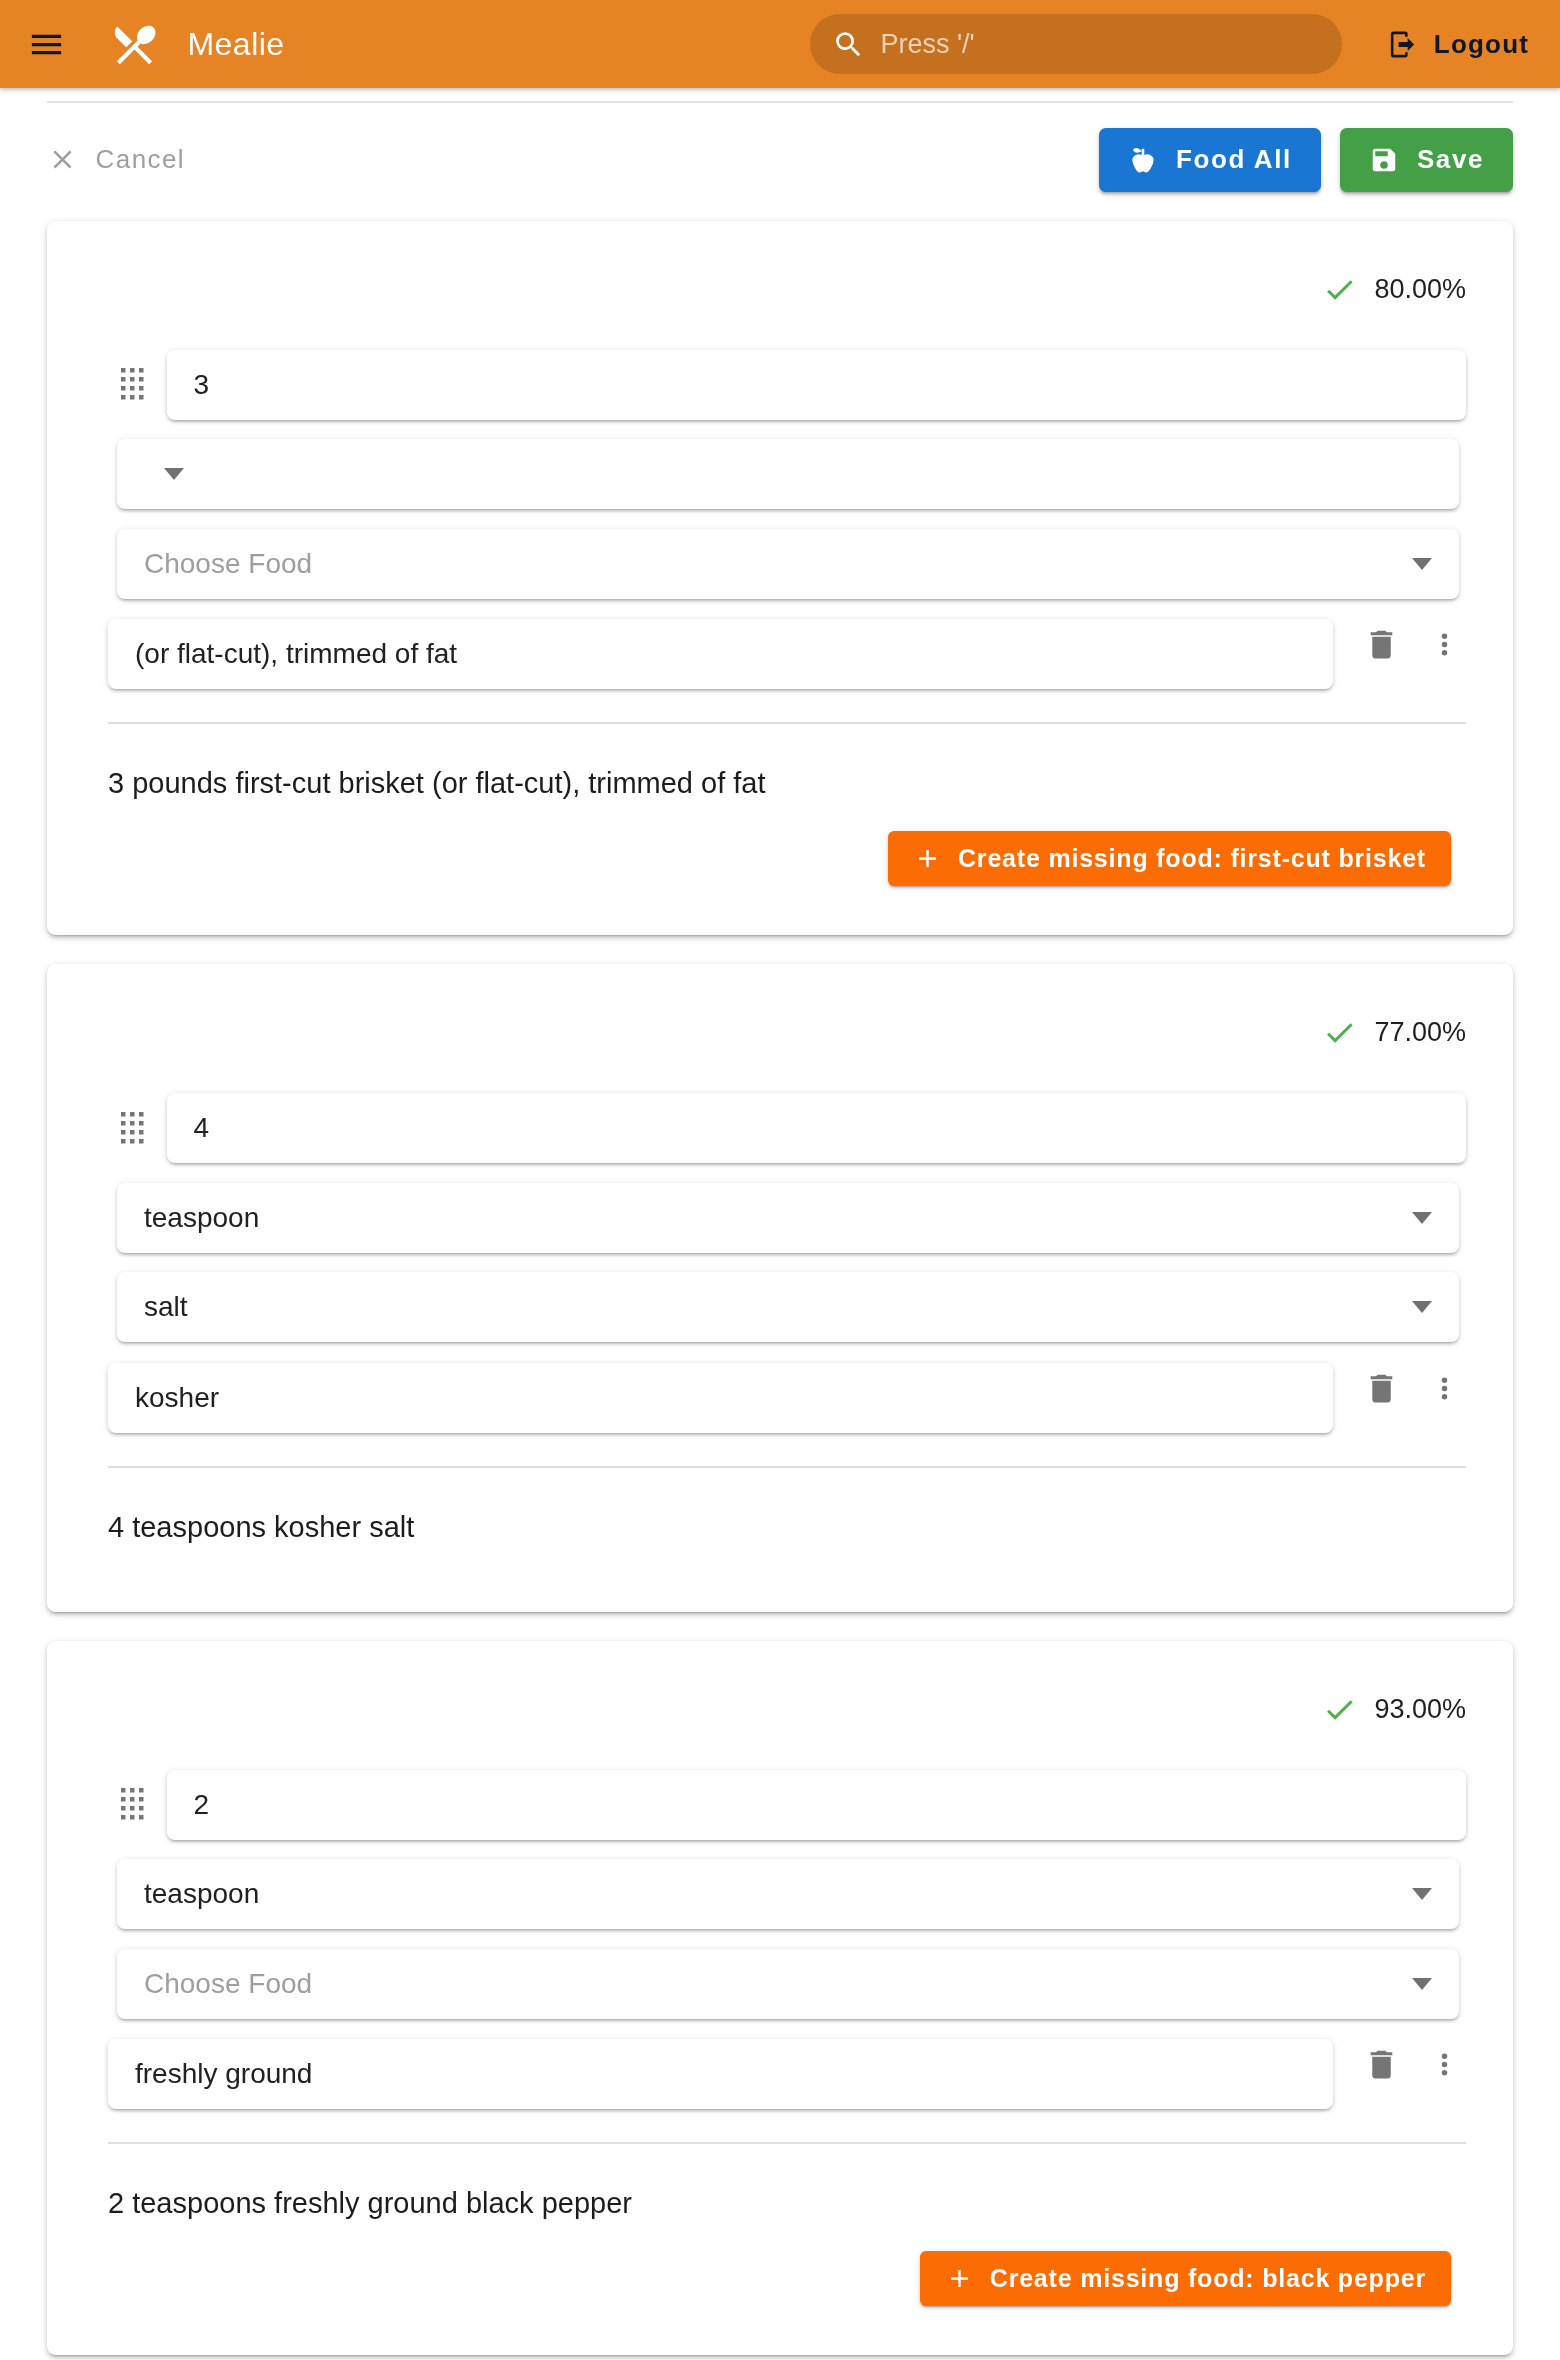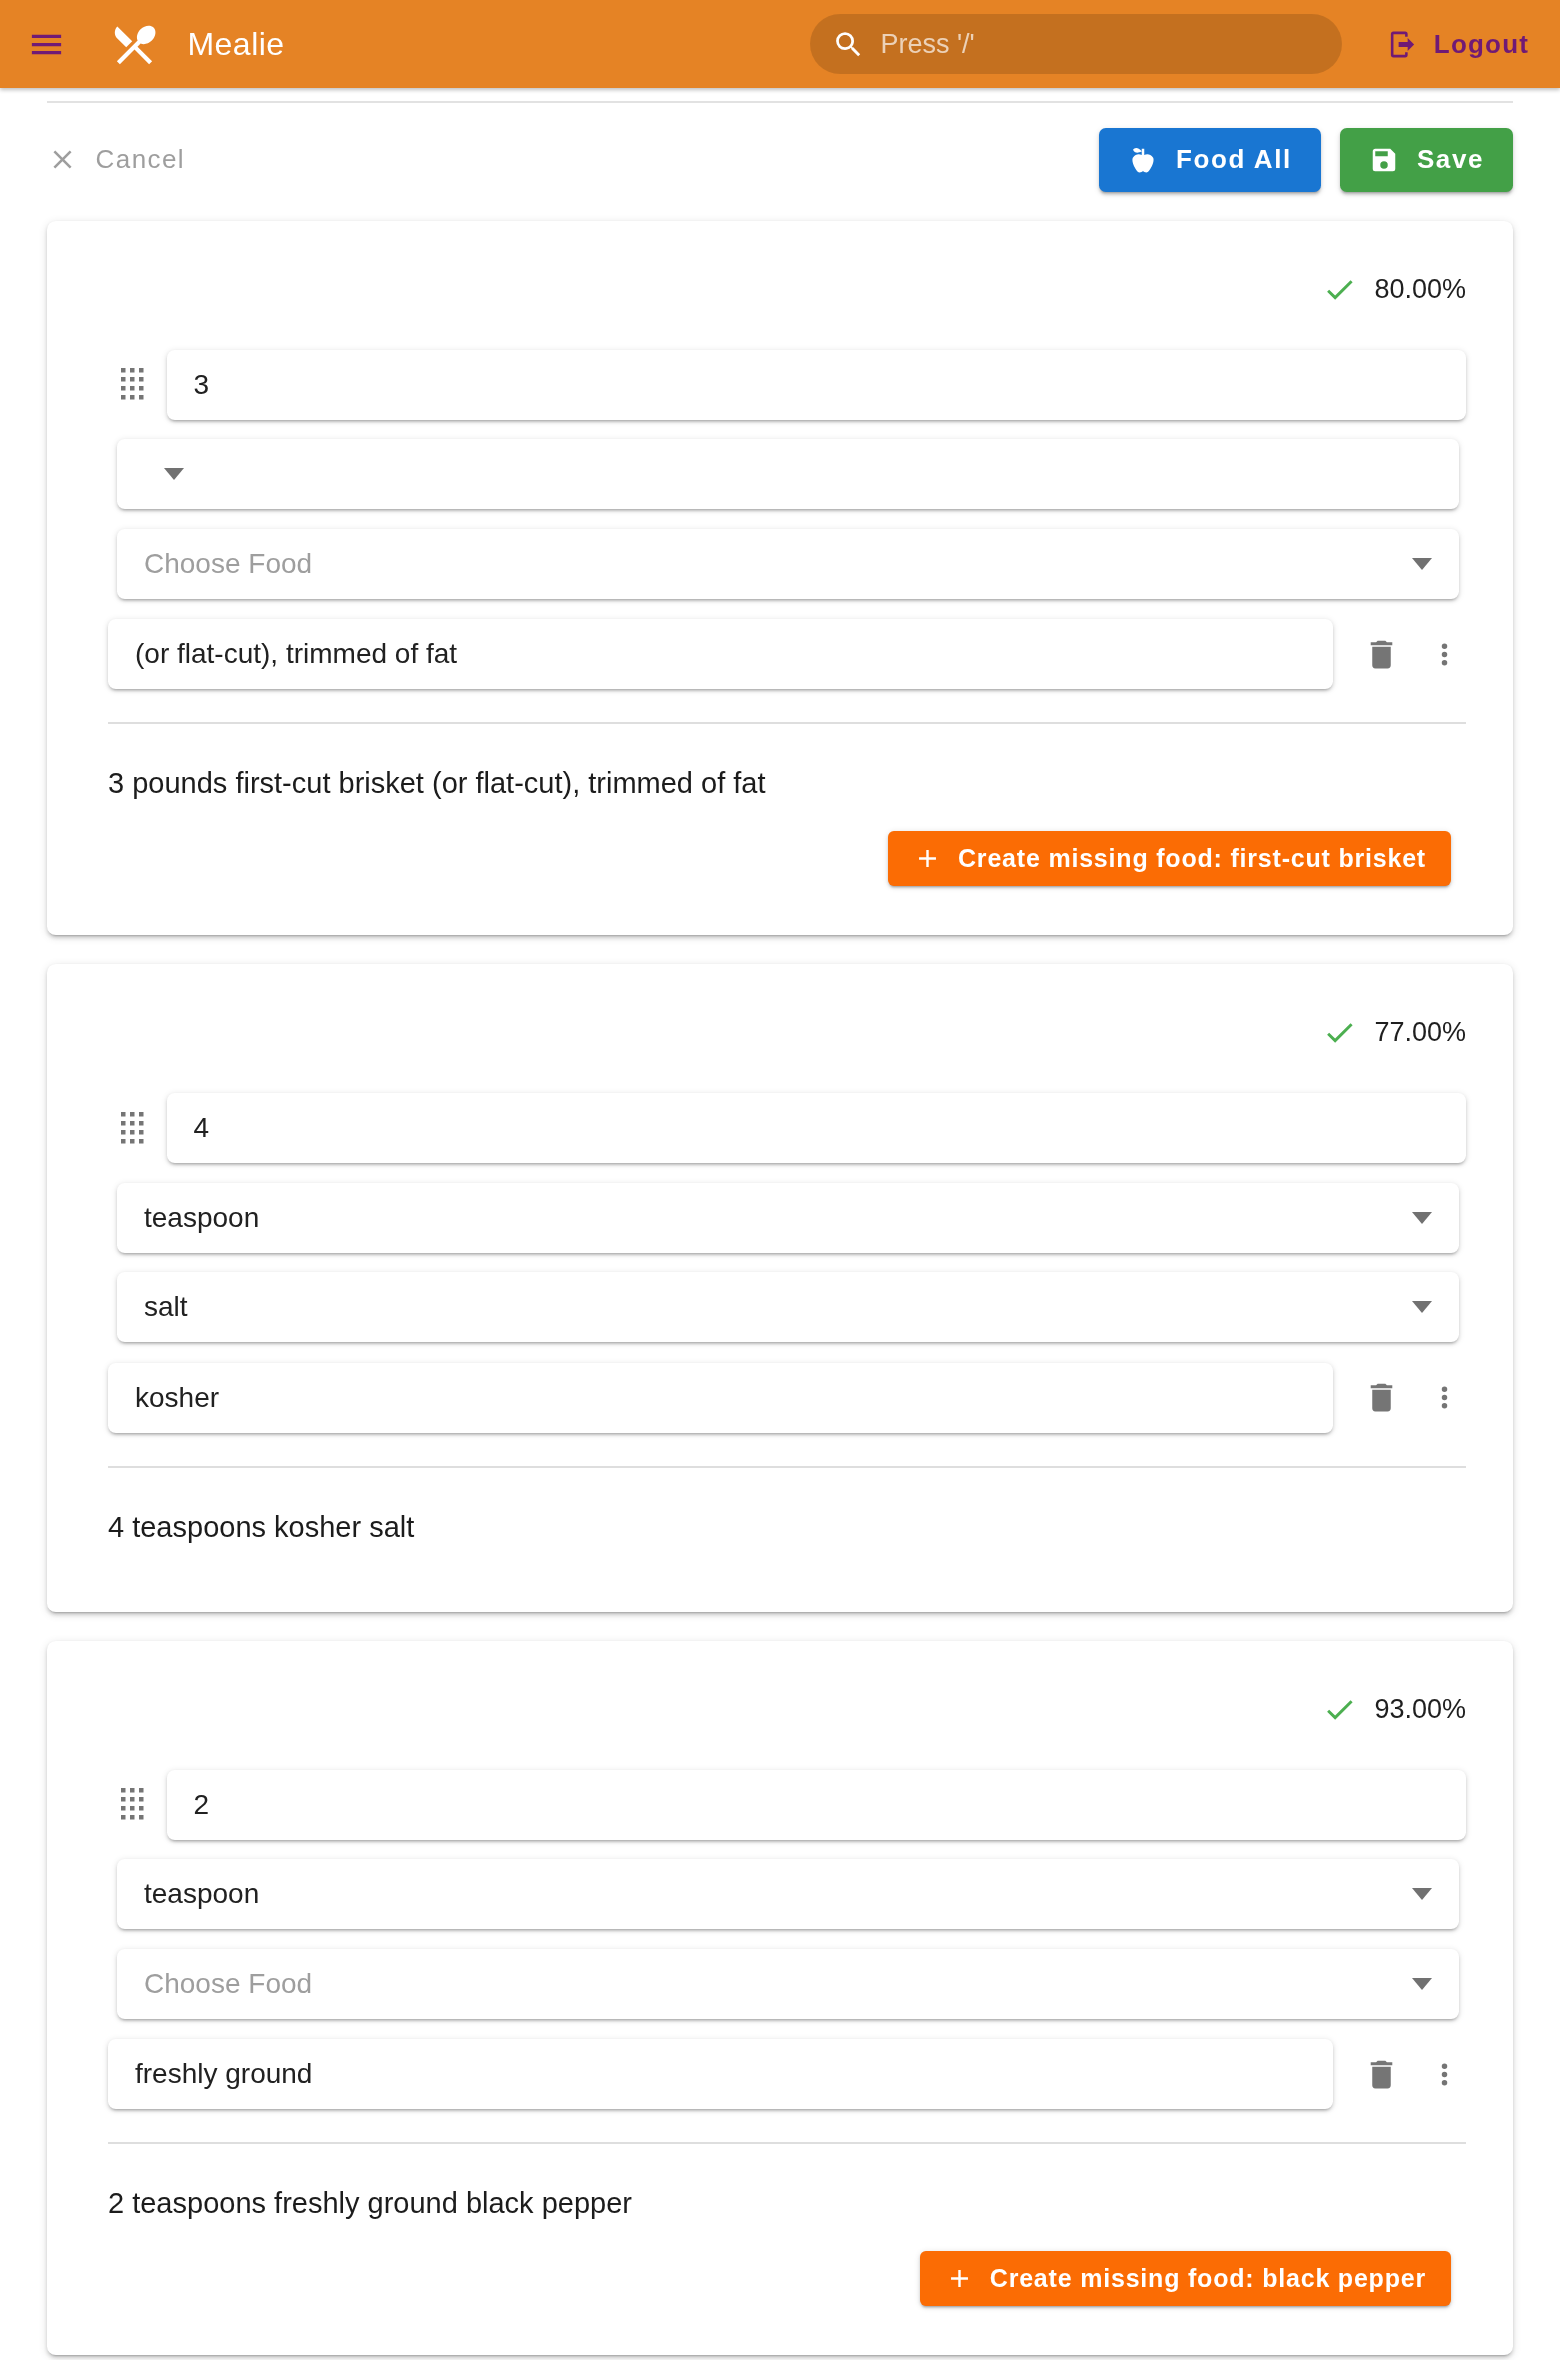--- a/index.html
+++ b/index.html
@@ -3,21 +3,21 @@
 <meta charset="utf-8">
 <style>
   * { margin:0; padding:0; box-sizing:border-box; }
   html,body { width:1560px; height:2360px; overflow:hidden; background:#fff;
               font-family:"Liberation Sans", sans-serif; }
 
   
   .appbar { height:88px; background:var(--header-orange,#E58325); display:flex; align-items:center;
             padding:0 25px 0 17px; box-shadow:0 2px 3.9px rgba(0,0,0,.25); position:relative; z-index:5; }
   .iconbtn { background:none; border:none; cursor:pointer; display:flex; align-items:center;
-             justify-content:center; color:#701a75; }
+             justify-content:center; color:#0f172a; }
   .appbar .menu-btn { width:59px; height:59px; }
   .appbar .menu-btn svg { width:39px; height:39px; }
   .logo { width:55px; height:55px; margin-left:33px; color:#fff; display:flex; align-items:center; }
   .logo svg { width:51px; height:51px; }
   .app-title { color:#fff; font-size:32px; font-weight:500; margin-left:23.4px; letter-spacing:0.5px; }
   .spacer { flex:1; }
   .searchbar { width:532px; height:60px; border-radius:30px; background:rgba(0,0,0,.14);
                display:flex; align-items:center; padding:0 21.5px; }
   .searchbar svg { width:33px; height:33px; color:#fff; flex:none; }
   .searchbar input { flex:1; margin-left:15.6px; background:transparent; border:none; outline:none;
@@ -59,21 +59,21 @@
   .caret { width:0; height:0; border-left:10.7px solid transparent; border-right:10.7px solid transparent;
            border-top:12.7px solid #717171; flex:none; margin-left:19.5px; cursor:pointer; }
 
   .qty-row { display:flex; align-items:center; margin:43px 47px 0 55px; }
   .drag-handle { color:#757575; cursor:grab; margin-right:21.5px; display:flex; }
   .drag-handle svg { width:27px; height:39px; }
   .qty-row .sfield { flex:1; }
 
   .row-unit, .row-food { margin:19.5px 54px 0 54px; }
 
-  .note-row { display:flex; align-items:center; margin:20.5px 43px 0 45px; }
+  .note-row { display:flex; align-items:flex-start; margin:20.5px 43px 0 45px; }
   .note-row .sfield { flex:1; }
   .note-row .iconbtn { width:51px; height:51px; color:#757575; }
   .trash-btn { margin-left:23.4px; }
   .trash-btn svg { width:37px; height:37px; }
   .kebab-btn { margin-left:11.7px; }
   .kebab-btn svg { width:33px; height:33px; }
 
   .card-divider { height:2px; background:#DEDEDE; margin:33px 47px 0 45px; }
   .original { margin:43px 47px 0 45px; font-size:29px; color:#1C1C1C; }
   .create-row { display:flex; justify-content:flex-end; margin:31px 62px 0 0; padding-bottom:49px; }

